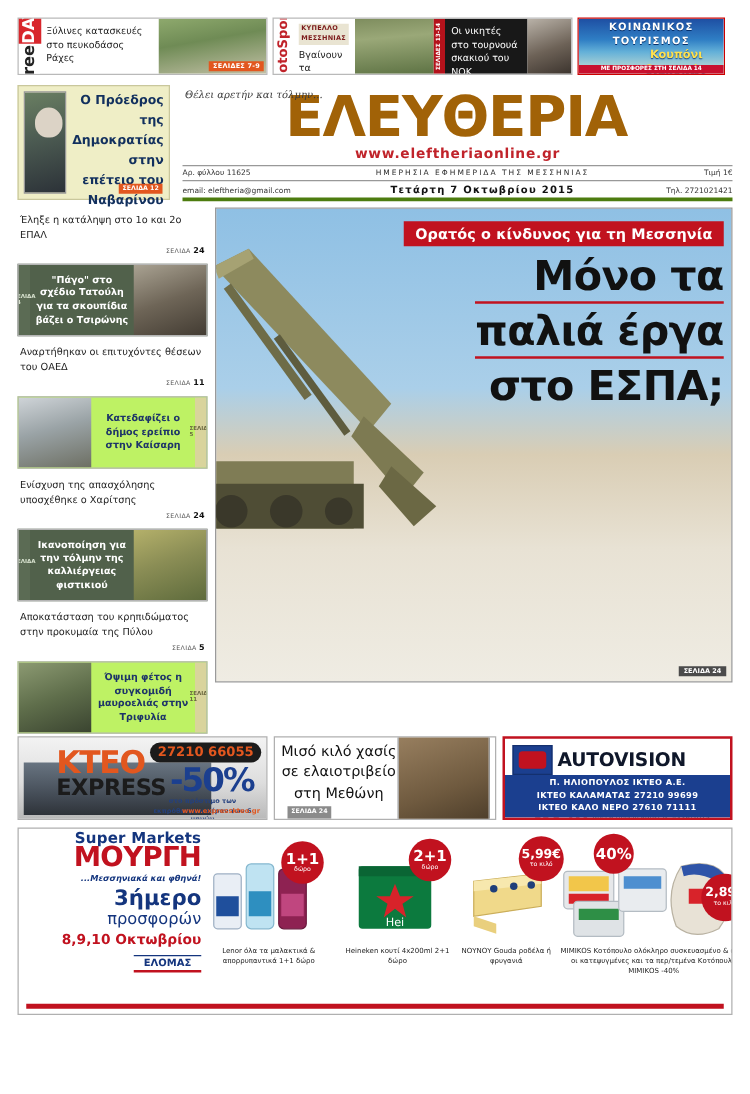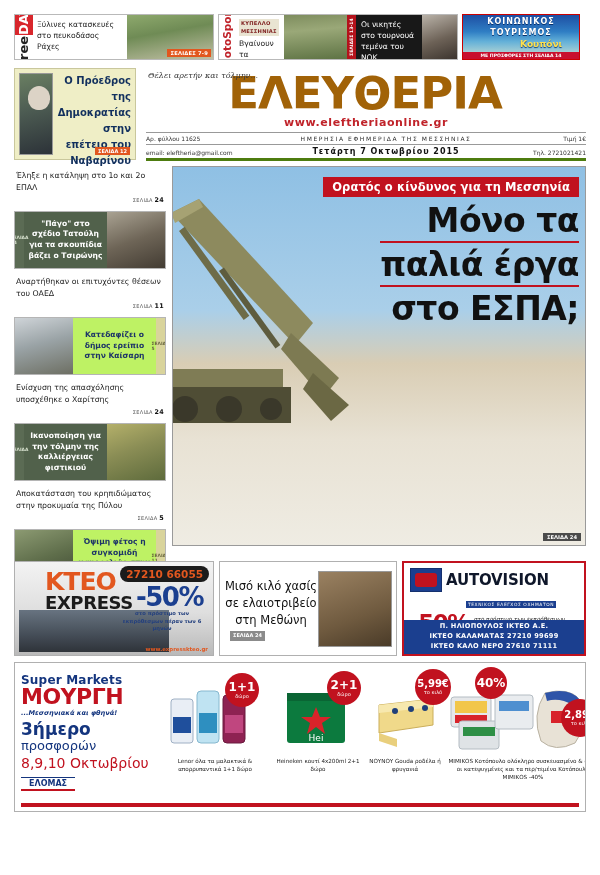--- a/index.html
+++ b/index.html
@@ -97,21 +97,21 @@
   .head-lines{position:absolute;right:6px;top:36px;text-align:right;}
   .hl{
     font-size:33px;font-weight:bold;color:#111;line-height:1.12;letter-spacing:-.5px;
     border-bottom:2px solid #c1121f;padding-bottom:1px;margin-bottom:4px;display:block;
   }
   .hl:last-child{border-bottom:none;}
   .photo-badge{position:absolute;right:4px;bottom:4px;background:#4b4b4b;color:#fff;font-size:5.2px;font-weight:bold;padding:1px 4px;}
 
   
   .adrow{display:flex;gap:5px;margin-top:7px;height:95px;}
-  .ad{border:1px solid #b0b0b0;box-sizing:border-box;position:relative;overflow:hidden;background:#fff;}
+  .ad{border:1px solid #b0b0b0;box-sizing:border-box;position:relative;overflow:hidden;background:#fff;margin-top:28px;}
   .ad-kteo{width:200px;background:linear-gradient(180deg,#f3f3f3 0%,#dedede 55%,#b9b9b9 100%);}
   .kteo-logo{position:absolute;left:30px;top:5px;font-size:25px;font-weight:bold;color:#e2571f;letter-spacing:-1px;}
   .kteo-sub{position:absolute;left:30px;top:30px;font-size:18px;font-weight:bold;color:#1b1b1b;letter-spacing:-.4px;}
   .kteo-phone{position:absolute;right:4px;top:4px;background:#1b1b1b;color:#e2571f;font-weight:bold;font-size:10.5px;padding:2px 6px;border-radius:9px;}
   .kteo-off{position:absolute;right:10px;top:20px;font-size:26px;font-weight:bold;color:#1b3f8f;letter-spacing:-1.5px;}
   .kteo-note{position:absolute;right:8px;top:48px;width:86px;text-align:center;font-size:5.2px;line-height:1.45;color:#24407e;font-weight:bold;}
   .kteo-site{position:absolute;right:5px;bottom:3px;font-size:5.4px;font-weight:bold;color:#e2571f;}
   .kteo-build{position:absolute;left:4px;bottom:3px;width:150px;height:42px;background:linear-gradient(180deg,#5d6a78 0%,#39424d 60%,#22272e 100%);opacity:.92;}
 
   .ad-news{width:178px;display:flex;align-items:center;padding:4px;}
@@ -125,27 +125,27 @@
   .av-mark:after{content:"";position:absolute;left:4px;top:4px;width:22px;height:14px;background:#c1121f;border-radius:3px;}
   .av-name{font-size:15px;font-weight:bold;color:#0f172a;letter-spacing:-.2px;}
   .av-tag{font-size:4.4px;color:#fff;background:#1b3f8f;padding:1px 2px;letter-spacing:.6px;margin-left:34px;}
   .av-mid{display:flex;align-items:center;padding:0 6px;}
   .av-off{font-size:23px;font-weight:bold;color:#c1121f;letter-spacing:-1.4px;}
   .av-note{font-size:5.6px;line-height:1.5;font-style:italic;color:#1b1b1b;padding-left:5px;}
   .av-bot{position:absolute;left:0;right:0;bottom:0;background:#1b3f8f;color:#fff;text-align:center;font-size:6.6px;font-weight:bold;line-height:1.5;padding:2px 0;letter-spacing:.3px;}
 
   
   .smad{margin-top:6px;height:148px;border:1px solid #b0b0b0;position:relative;overflow:hidden;background:#fff;}
-  .sm-left{position:absolute;left:6px;top:10px;width:140px;text-align:left;}
+  .sm-left{position:absolute;left:6px;top:0;width:140px;text-align:right;}
   .sm-t1{font-size:12px;font-weight:bold;color:#14357e;letter-spacing:.2px;}
   .sm-t2{font-size:22px;font-weight:bold;color:#c1121f;letter-spacing:-.5px;line-height:1;margin-top:-1px;}
   .sm-t3{font-size:6.6px;font-style:italic;color:#14357e;font-weight:bold;margin-top:1px;}
   .sm-t4{font-size:17px;font-weight:bold;color:#14357e;margin-top:4px;line-height:1.05;}
   .sm-t5{font-size:13px;color:#14357e;line-height:1;}
-  .sm-t6{font-size:14px;font-weight:normal;color:#c1121f;margin-top:3px;}
+  .sm-t6{font-size:11px;font-weight:bold;color:#c1121f;margin-top:3px;}
   .sm-t7{font-size:8px;font-weight:bold;color:#14357e;border-top:1px solid #14357e;border-bottom:2px solid #c1121f;display:inline-block;padding:1px 8px;margin-top:4px;}
   .prod{position:absolute;top:14px;text-align:center;}
   .prod-img{height:74px;margin:0 auto;}
   .prod-cap{font-size:5.6px;line-height:1.45;color:#1b1b1b;margin-top:2px;}
   .burst{
     position:absolute;border-radius:50%;background:#c1121f;color:#fff;
     display:flex;flex-direction:column;align-items:center;justify-content:center;
     font-weight:bold;line-height:1;
   }
   .burst .b1{font-size:12px;}
@@ -171,21 +171,21 @@
     </div>
 
     <div class="bnr bnr-noto">
       <div class="vlabel noto-label">NotoSport</div>
       <div class="bnr-txt">
         <span class="kicker">ΚΥΠΕΛΛΟ ΜΕΣΣΗΝΙΑΣ</span>
         <div>Βγαίνουν τα εισιτήρια για τα ημιτελικά</div>
       </div>
       <div class="bnr-img soccer"></div>
       <div class="vlabel red-vstrip">ΣΕΛΙΔΕΣ 13-14</div>
-      <div class="dark-box">Οι νικητές στο τουρνουά τεμένα του ΝΟΚ</div>
+      <div class="dark-box">Οι νικητές στο τουρνουά σκακιού του ΝΟΚ</div>
       <div class="bnr-img chess" style="width:48px"></div>
     </div>
 
     <div class="bnr bnr-koin">
       <div class="koin-inner">
         <div class="koin-t1">ΚΟΙΝΩΝΙΚΟΣ</div>
         <div class="koin-t1">ΤΟΥΡΙΣΜΟΣ</div>
         <div class="koin-t2">Κουπόνι</div>
         <div class="koin-t2">διακοπών</div>
         <div class="koin-bot">ΜΕ ΠΡΟΣΦΟΡΕΣ ΣΤΗ ΣΕΛΙΔΑ 14</div>

